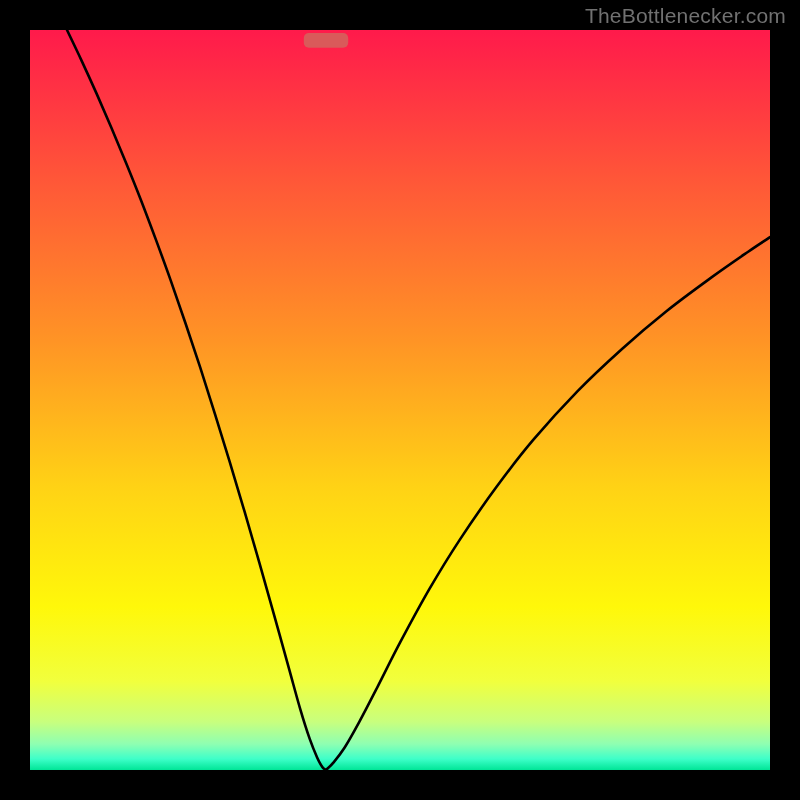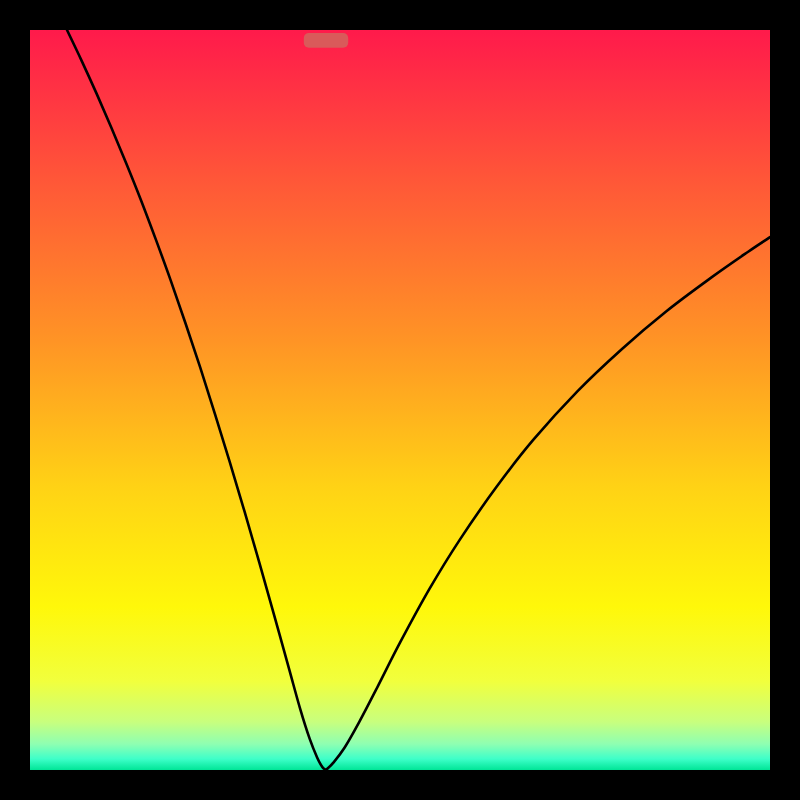--- a/index.html
+++ b/index.html
@@ -35,20 +35,21 @@
     z-index: 10;
   }
   svg {
     display: block;
   }
 </style>
 </head>
 <body>
 
 <div class="outer">
+  <div class="watermark">TheBottlenecker.com</div>
   <div class="plot">
     <svg id="chart-svg" width="740" height="740" viewBox="0 0 740 740" preserveAspectRatio="none">
       <defs>
         <linearGradient id="bg-grad" x1="0" y1="0" x2="0" y2="1">
             <stop offset="0.00%" stop-color="#ff1a4b"></stop>
             <stop offset="20.00%" stop-color="#ff5638"></stop>
             <stop offset="42.00%" stop-color="#ff9425"></stop>
             <stop offset="62.00%" stop-color="#ffd315"></stop>
             <stop offset="78.00%" stop-color="#fff80a"></stop>
             <stop offset="88.00%" stop-color="#f1ff3d"></stop>

